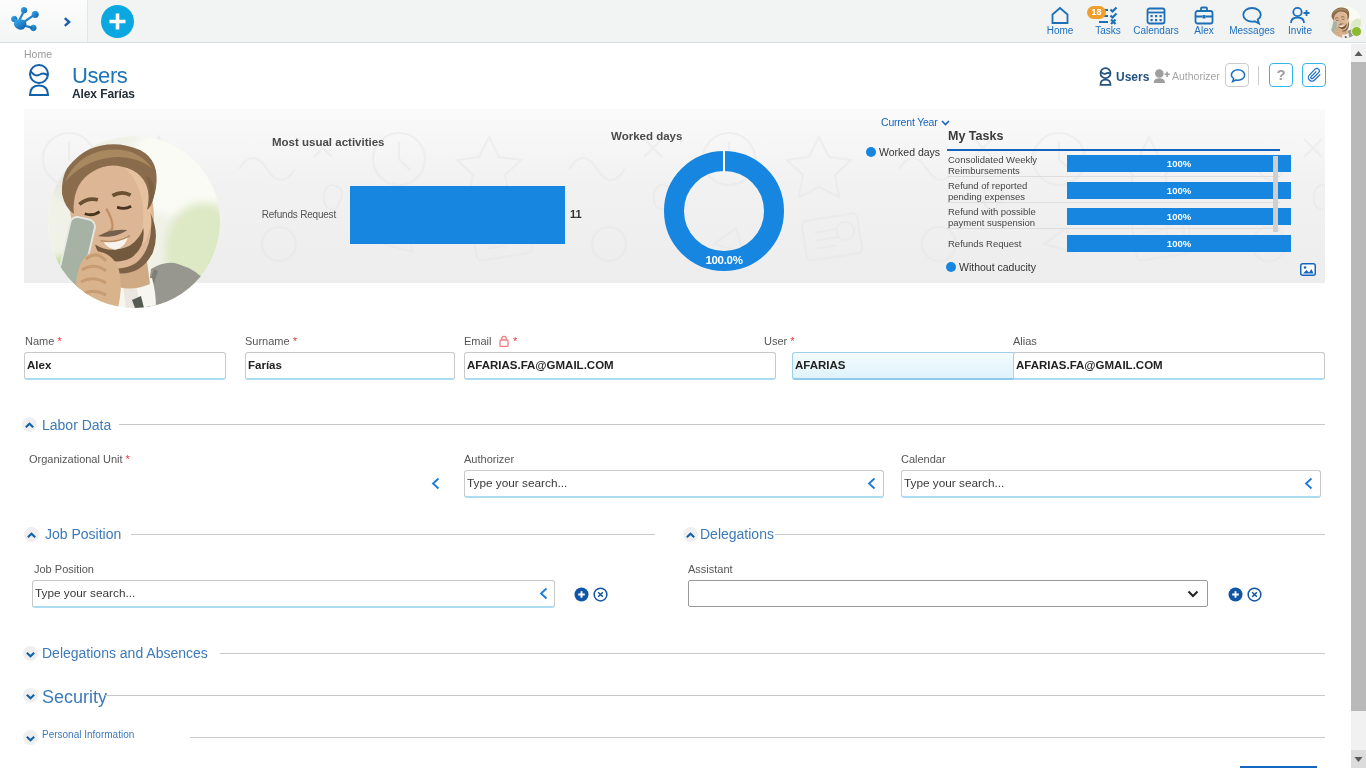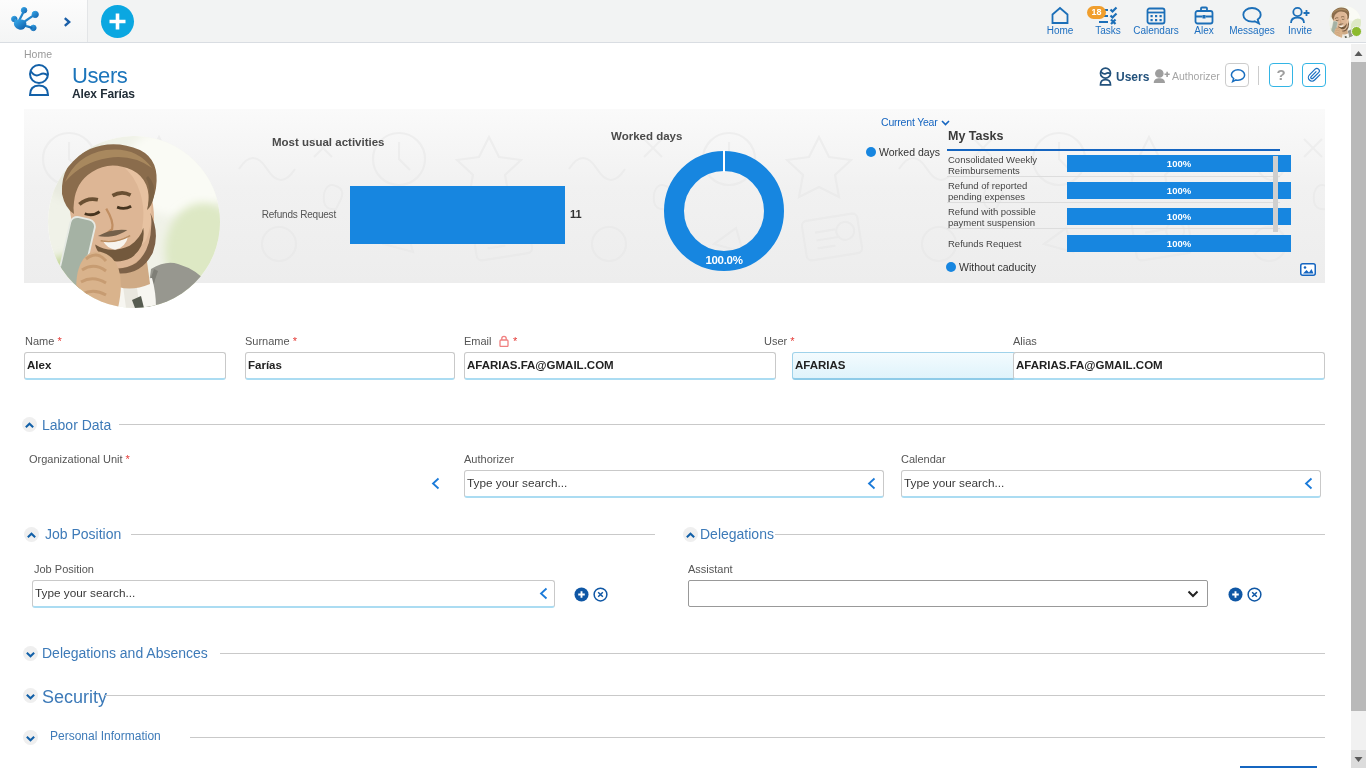--- a/index.html
+++ b/index.html
@@ -427,21 +427,21 @@
 
   <div class="sect-circle" style="left:23px;top:688px"><svg width="11" height="11" viewBox="0 0 12 12" style="margin-top:3px">
         <path d="M2 4 L6 8 L10 4" fill="none" stroke="#1260a8" stroke-width="2.2"></path>
       </svg></div>
   <div class="sect-title" style="left:42px;top:687px;font-size:18px">Security</div>
   <div class="sect-line" style="left:105px;top:695px;width:1220px"></div>
 
   <div class="sect-circle" style="left:23px;top:730px"><svg width="11" height="11" viewBox="0 0 12 12" style="margin-top:3px">
         <path d="M2 4 L6 8 L10 4" fill="none" stroke="#1260a8" stroke-width="2.2"></path>
       </svg></div>
-  <div class="sect-title" style="left:50px;top:729px;font-size:12px">Personal Information</div>
+  <div class="sect-title" style="left:42px;top:729px;font-size:10px">Personal Information</div>
   <div class="sect-line" style="left:190px;top:737px;width:1135px"></div>
 
   <div class="abs" style="left:1240px;top:766px;width:77px;height:2px;background:#1566c0"></div>
 
   <div id="sbar"></div>
   <div id="sthumb"></div>
   <div id="sdownbox"></div>
   <svg class="abs" style="left:1354px;top:50px" width="9" height="7" viewBox="0 0 9 7">
       <path d="M0.5 6 L4.5 1 L8.5 6 Z" fill="#5a5a5a"></path>
     </svg>

